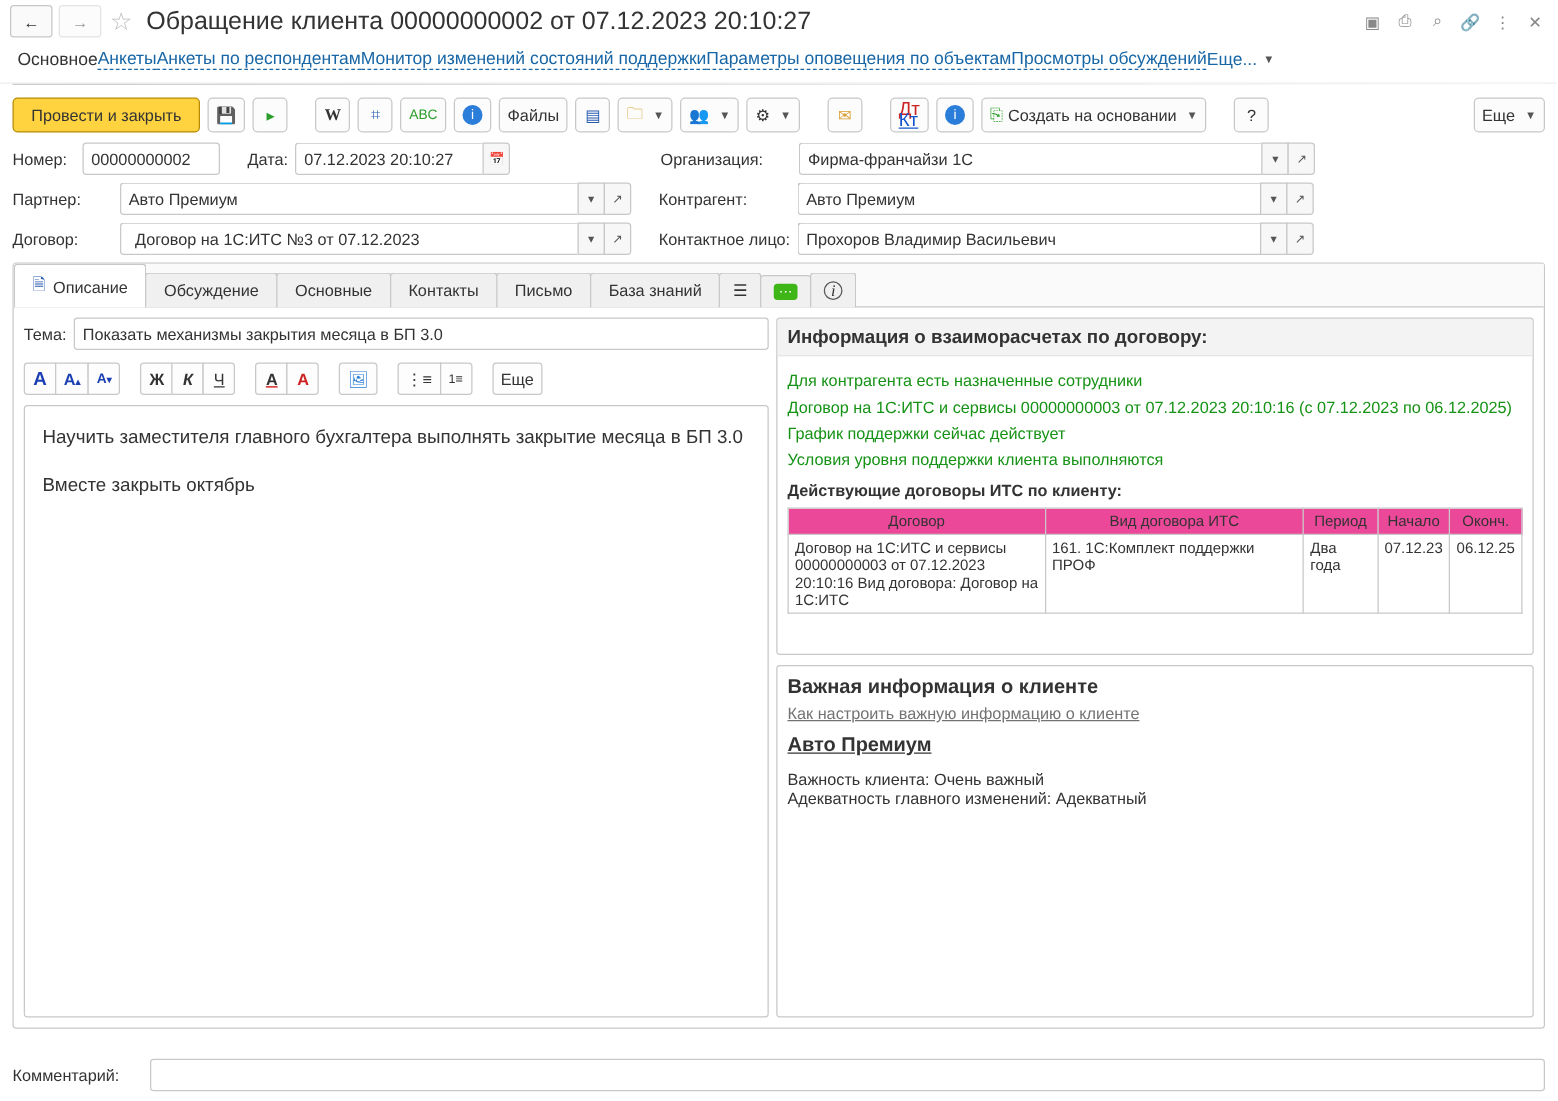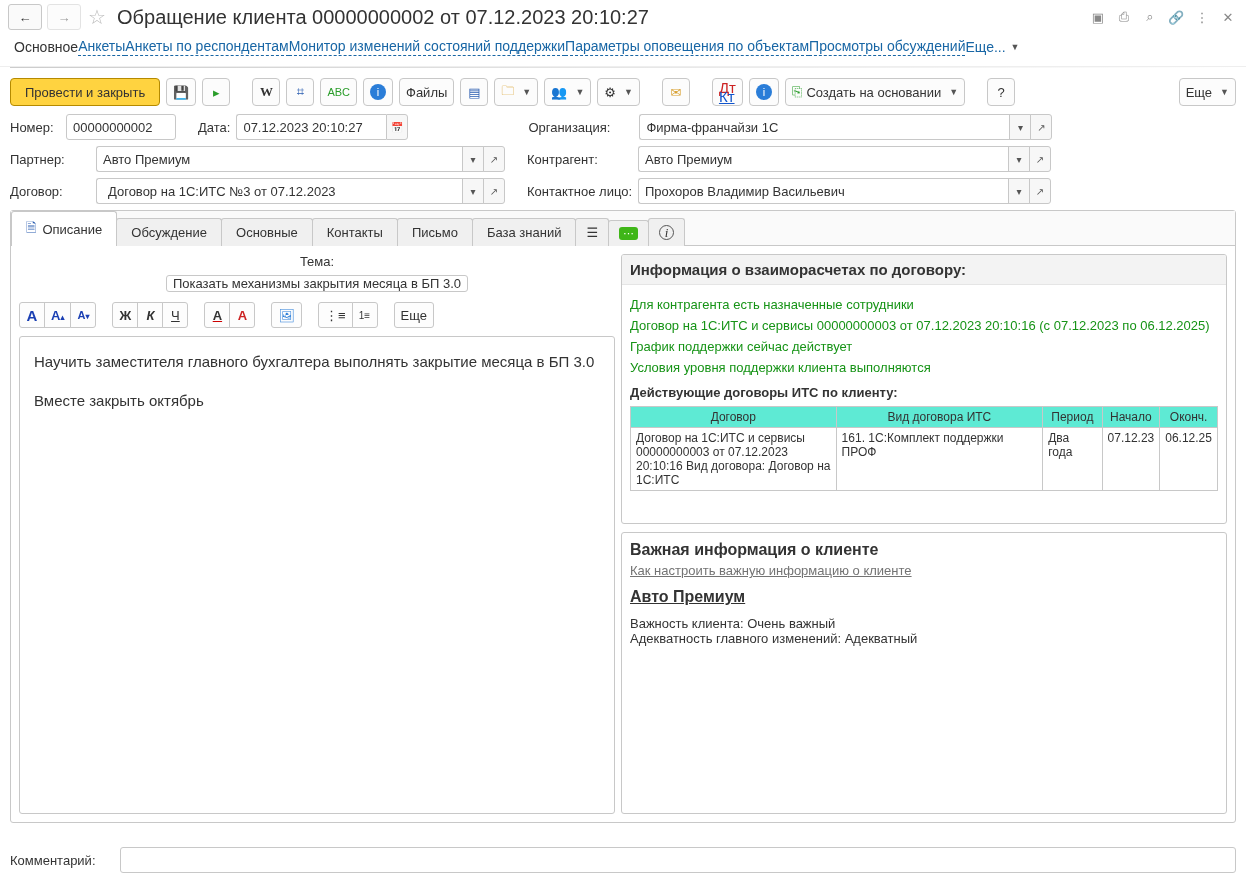--- a/index.html
+++ b/index.html
@@ -62,21 +62,21 @@
   .tab-strip { display:flex; align-items:flex-end; border-bottom:1px solid var(--border-light); background:#fafafa; }
   .tab { padding:6px 14px 6px 14px; border:1px solid var(--border-light); border-bottom:none; margin-bottom:-1px; margin-left:-1px; background:var(--tab-bg); cursor:pointer; display:flex; align-items:center; gap:6px; border-radius:3px 3px 0 0;}
   .tab:first-child { margin-left:0;}
   .tab.active { background:#fff; }
   .tab.icon-only { padding:6px 10px;}
 
   .tab-body { padding:8px; display:flex; gap:6px; height:576px; }
   .left-col { width:596px; display:flex; flex-direction:column; }
   .right-col { flex:1; display:flex; flex-direction:column; gap:8px; }
 
-  .topic-row { display:flex; align-items:center; gap:6px; margin-bottom:6px;flex-direction:column;}
+  .topic-row { display:flex; align-items:center; gap:6px; margin-bottom:6px;}
   .topic-row .input { flex:1; }
 
   .editor-toolbar { display:flex; align-items:center; gap:4px; padding:4px 0 8px 0; flex-wrap:wrap;}
   .etbtn { height:26px; min-width:26px; border:1px solid var(--border-light); border-radius:3px; background:#fdfdfd; display:flex; align-items:center; justify-content:center; cursor:pointer; font-size:13px; padding:0 6px; gap:2px;}
   .etgroup { display:flex; gap:0;}
   .etgroup .etbtn { border-radius:0; margin-left:-1px;}
   .etgroup .etbtn:first-child { border-radius:3px 0 0 3px; margin-left:0;}
   .etgroup .etbtn:last-child { border-radius:0 3px 3px 0;}
   .esep { width:8px;}
 
@@ -85,21 +85,21 @@
   
   .panel { border:1px solid var(--border-light); border-radius:3px; overflow:hidden; background:#fff; display:flex; flex-direction:column;}
   .panel.h1 { height:270px;}
   .panel.h2 { flex:1; }
   .panel-head { background:#f3f3f3; padding:6px 8px; font-weight:bold; font-size:15px; border-bottom:1px solid #e5e5e5;}
   .panel-body { padding:6px 8px; overflow:auto; font-size:13px; flex:1;}
   .gline { color:var(--green); margin:6px 0; font-size:13px;}
   .bline { font-weight:bold; margin:10px 0 6px 0;}
   .mini-table { width:100%; border-collapse:collapse; font-size:12px; margin-top:4px;}
   .mini-table th, .mini-table td { border:1px solid var(--border-light); padding:3px 5px; text-align:left; vertical-align:top;}
-  .mini-table th { text-align:center; font-weight:normal; background:#5eead4;}
+  .mini-table th { text-align:center; font-weight:normal; background:#ec4899;}
   a.inlink { color:#222; text-decoration:underline; cursor:pointer;}
   .client-name { font-weight:bold; text-decoration:underline; font-size:16px; margin:10px 0;}
 
   
   .bottom-row { position:absolute; left:0; right:0; bottom:8px; padding:0 10px; display:flex; align-items:center; gap:24px;}
   .bottom-row .input { flex:1; height:26px;}
   .underline-red { text-decoration:underline; text-decoration-color:#cc0000; }
   .underline-blk { text-decoration:underline;}
   .chev::after{content:"▼"; font-size:9px; color:#555; margin-left:3px;}
 </style>

